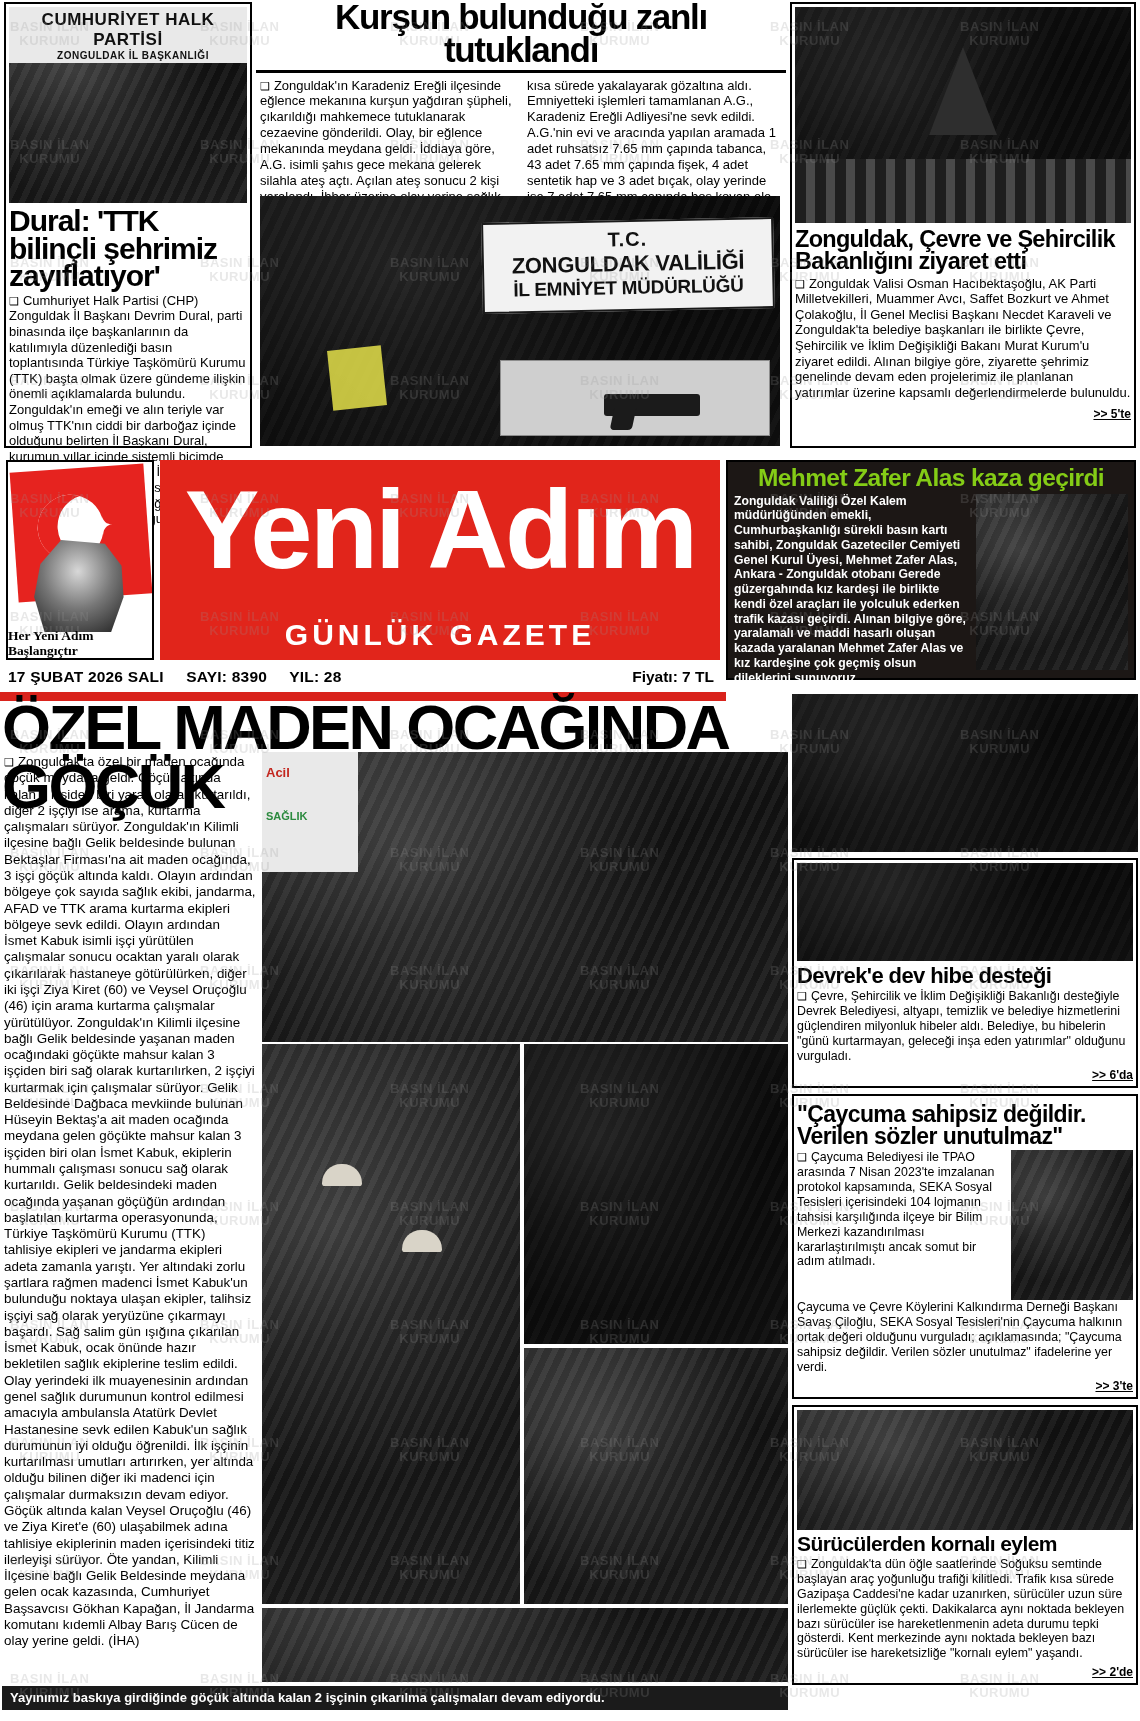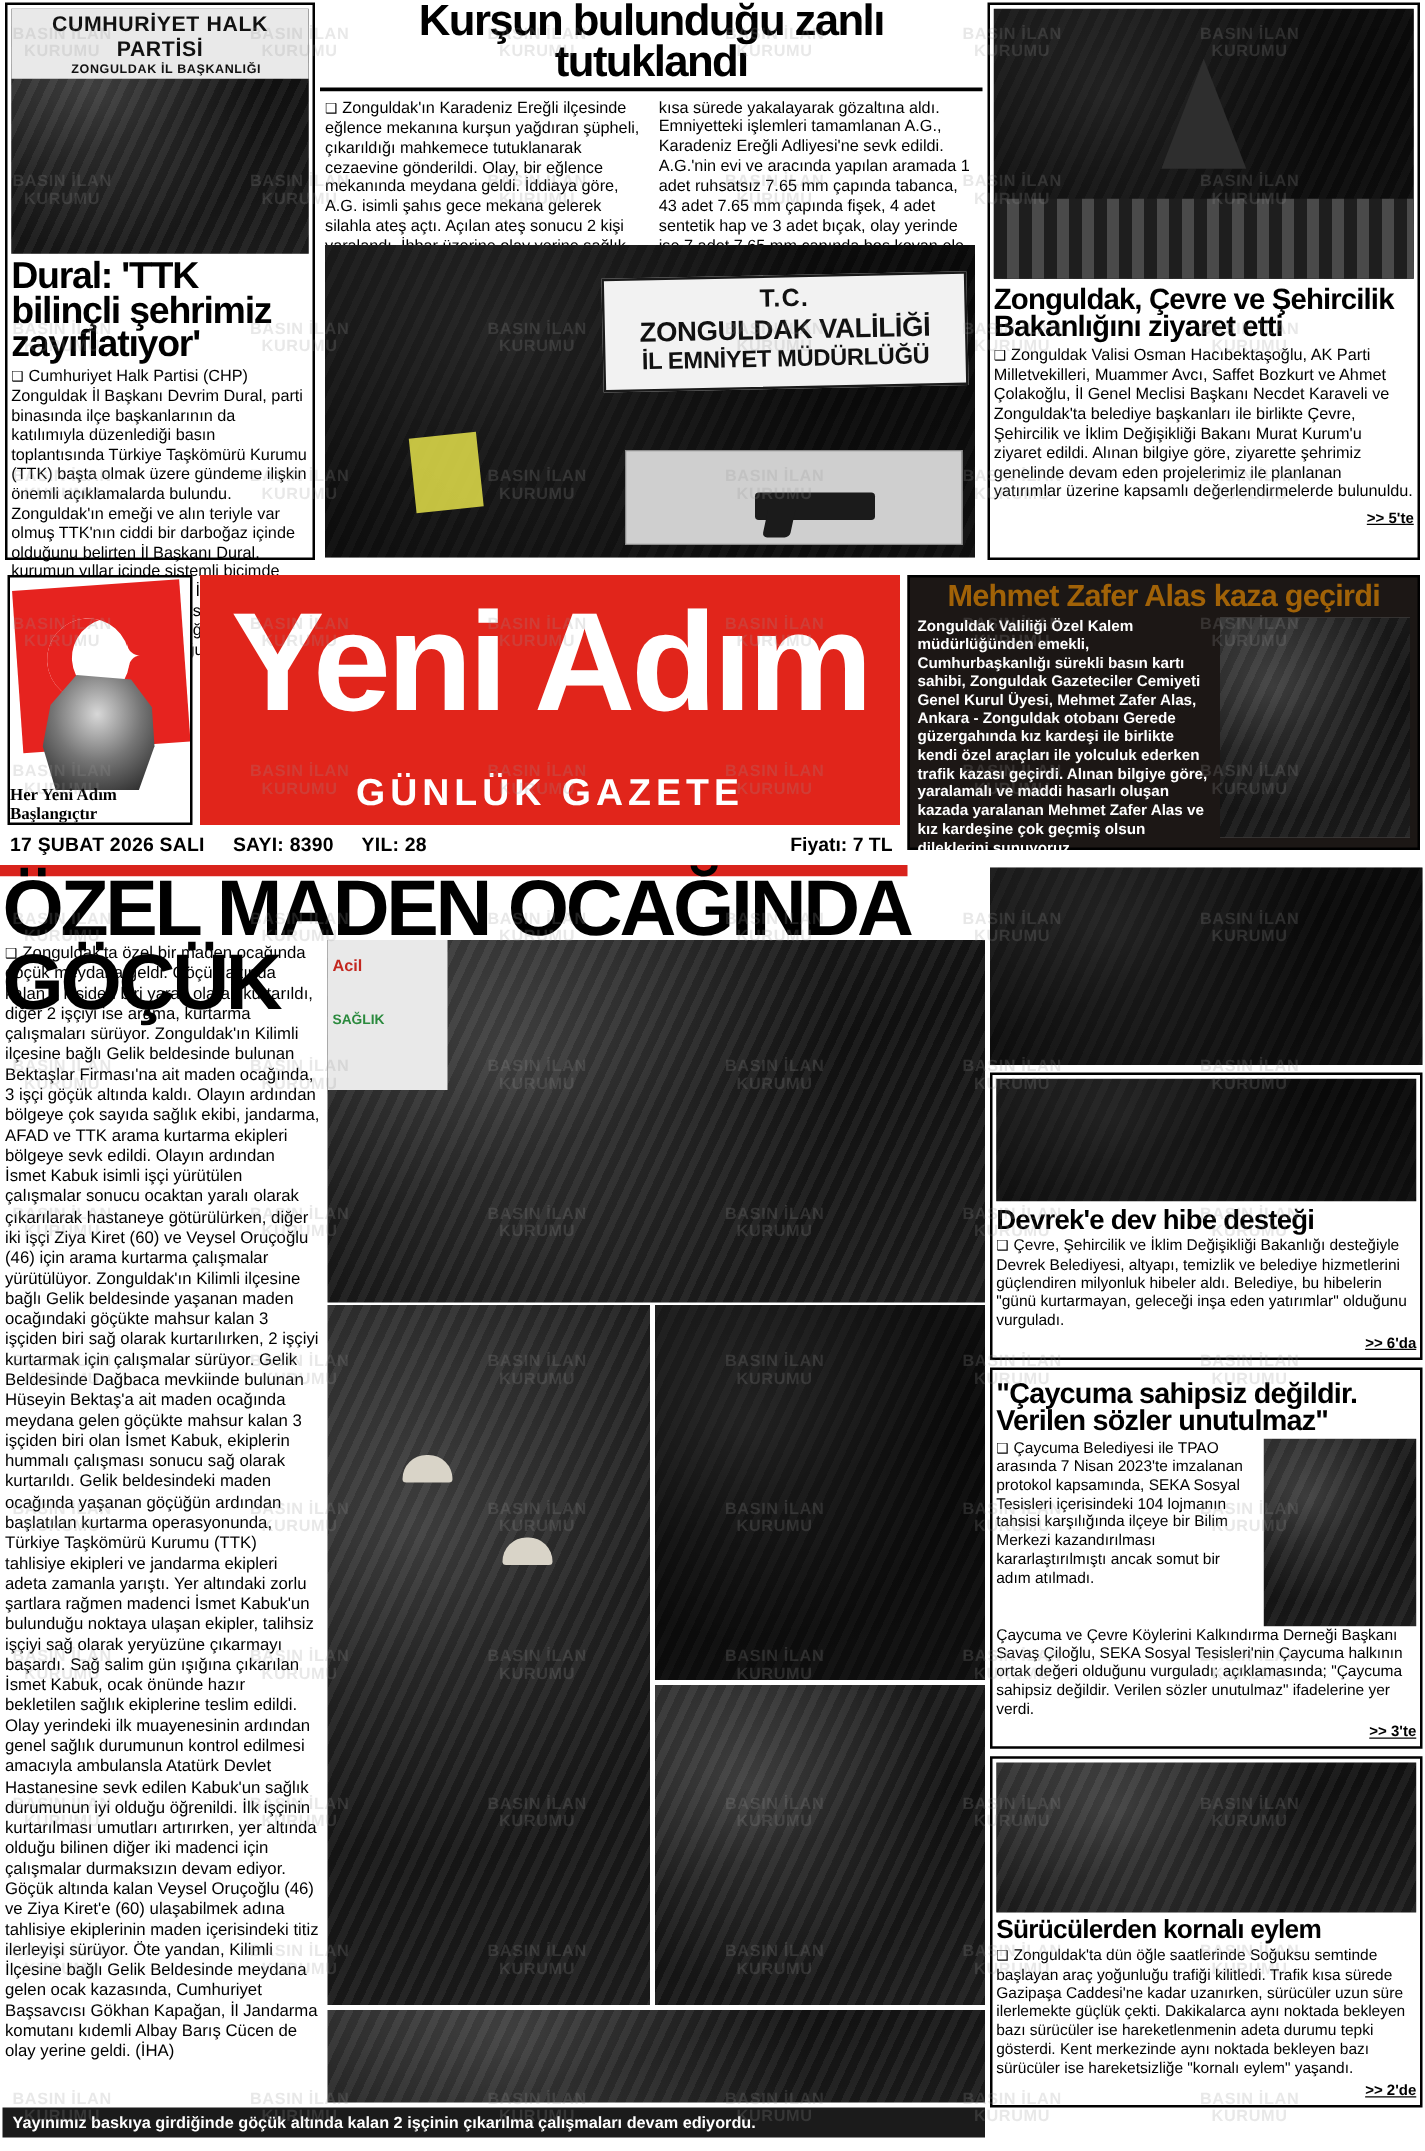--- a/index.html
+++ b/index.html
@@ -117,21 +117,21 @@
   #paper-sub { position:absolute; left:0; bottom:8px; width:100%; text-align:center;
     color:#fff; font-size:30px; font-weight:800; letter-spacing:4px; }
 
   #dateline { position:absolute; left:6px; top:214px; width:714px; height:26px; font-size:15.5px; font-weight:800; }
   #dateline .left { position:absolute; left:2px; top:2px; letter-spacing:.2px; }
   #dateline .left span { margin-right:18px; }
   #dateline .price { position:absolute; right:6px; top:2px; }
   #red-rule { position:absolute; left:0; top:240px; width:726px; height:9px; background:#d9231c; }
 
   #alas-box { position:absolute; left:726px; top:8px; width:410px; height:220px; background:#1c1715; border:2px solid #000; padding:4px 6px; color:#fff; }
-  #alas-title { font-size:24.5px; font-weight:800; letter-spacing:-.6px; line-height:1; text-align:center; color:#a16207; margin-bottom:3px;}
+  #alas-title { font-size:24.5px; font-weight:800; letter-spacing:-.6px; line-height:1; text-align:center; color:#84cc16; margin-bottom:3px;}
   #alas-inner { display:flex; gap:6px; }
   #alas-body { flex:1; font-size:12.2px; line-height:1.21; font-weight:700; color:#fff; }
   #alas-photo { width:152px; height:176px; flex:none; }
 
   
   .main { position:absolute; left:0; top:690px; width:1140px; height:1031px; }
 
   #main-head { position:absolute; left:2px; top:8px; width:786px; font-size:63px; font-weight:800;
     letter-spacing:-2.6px; line-height:.93; }
 

